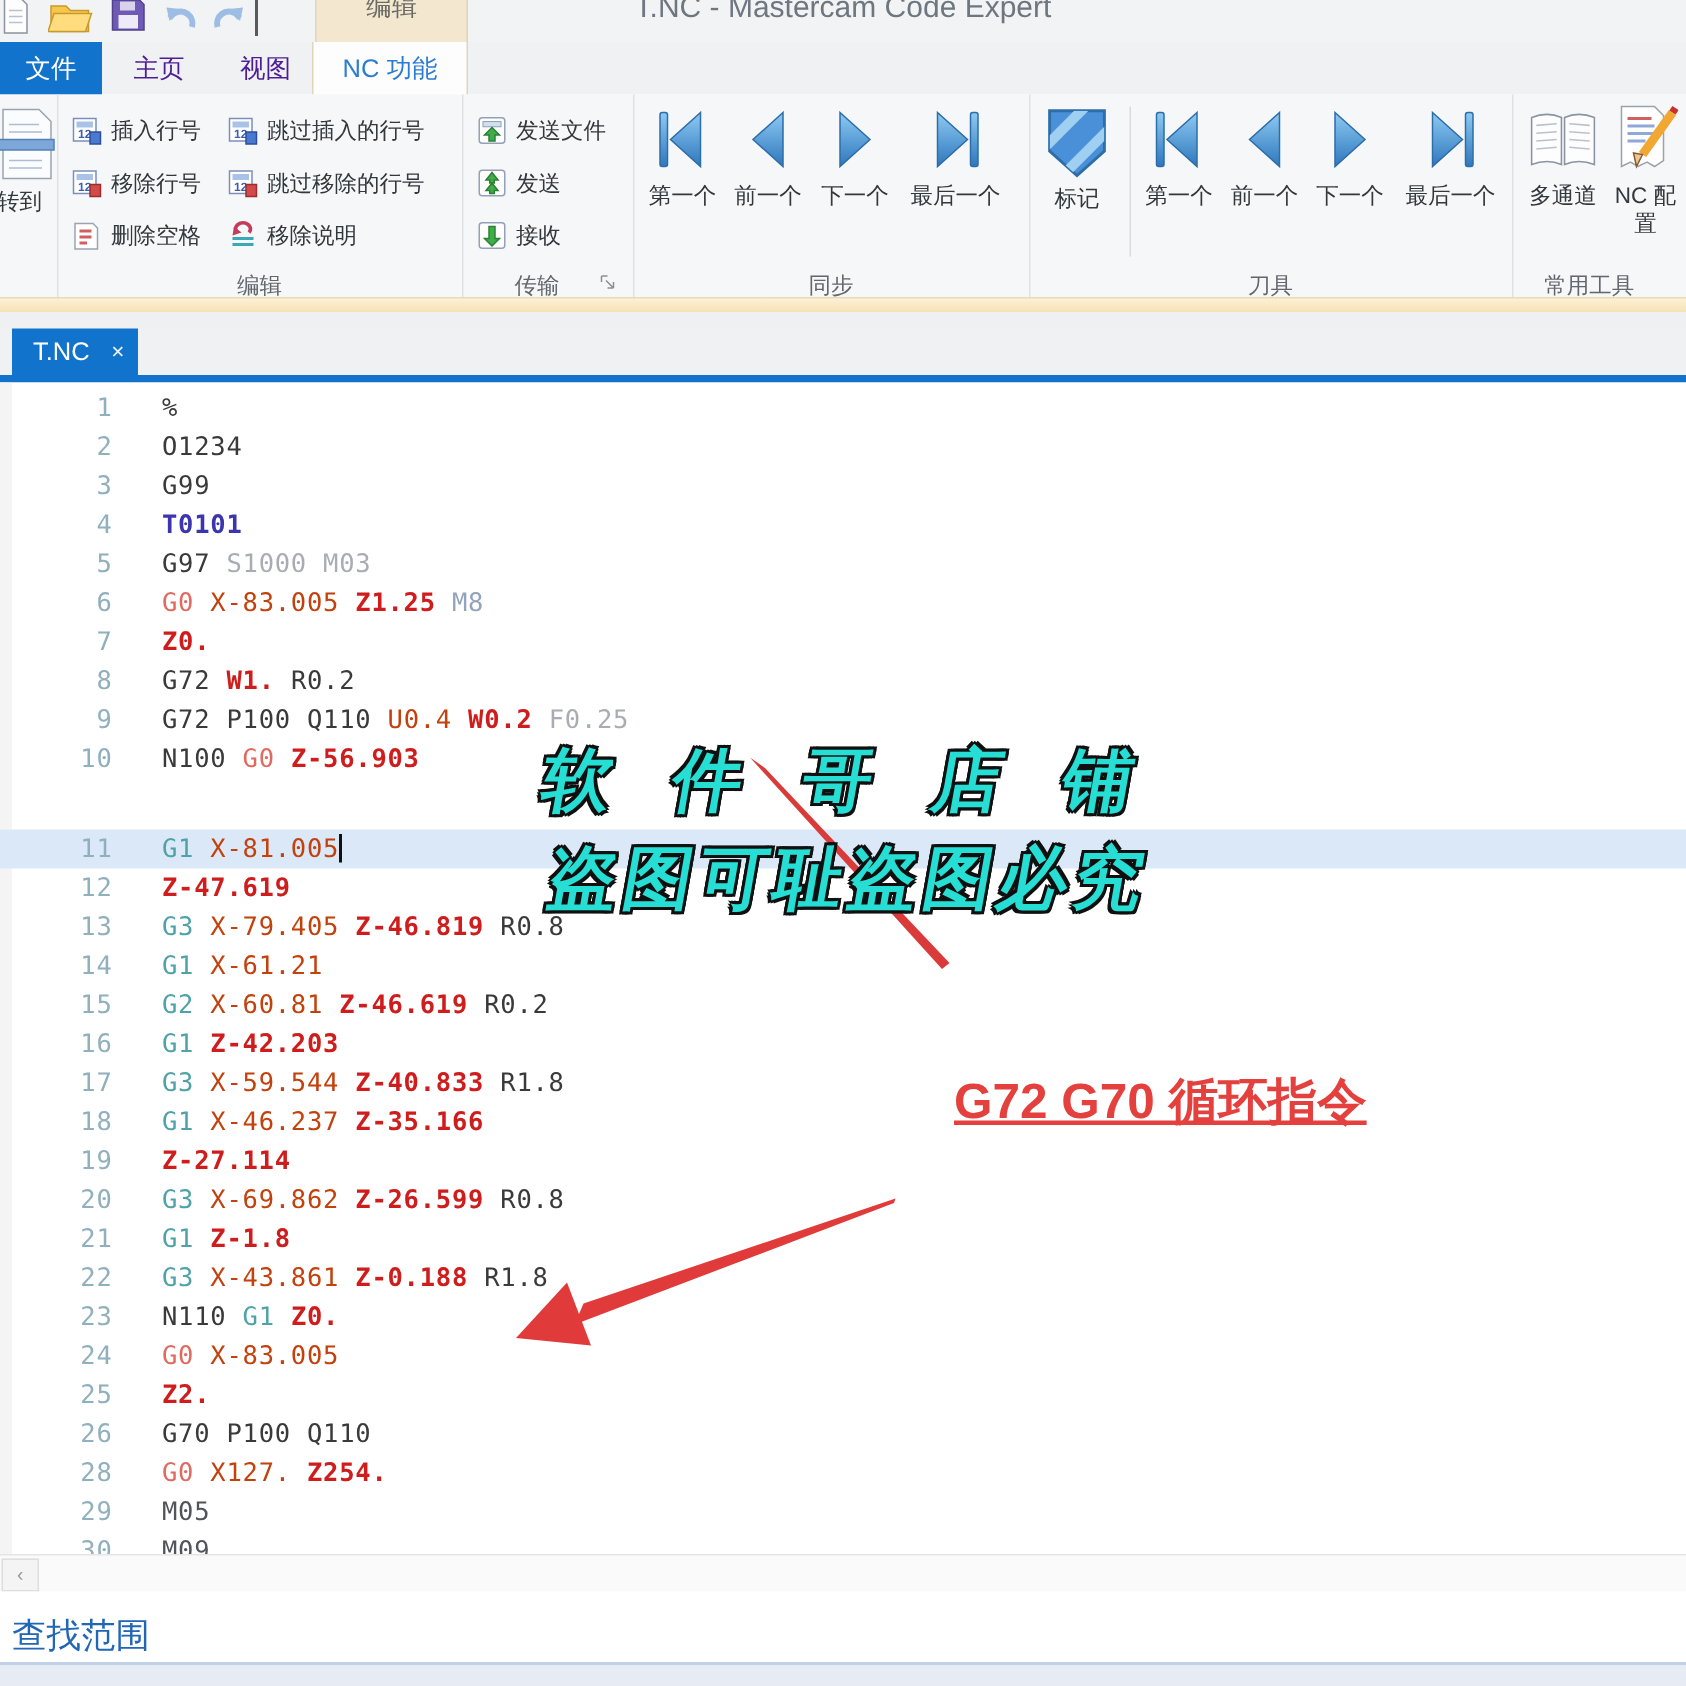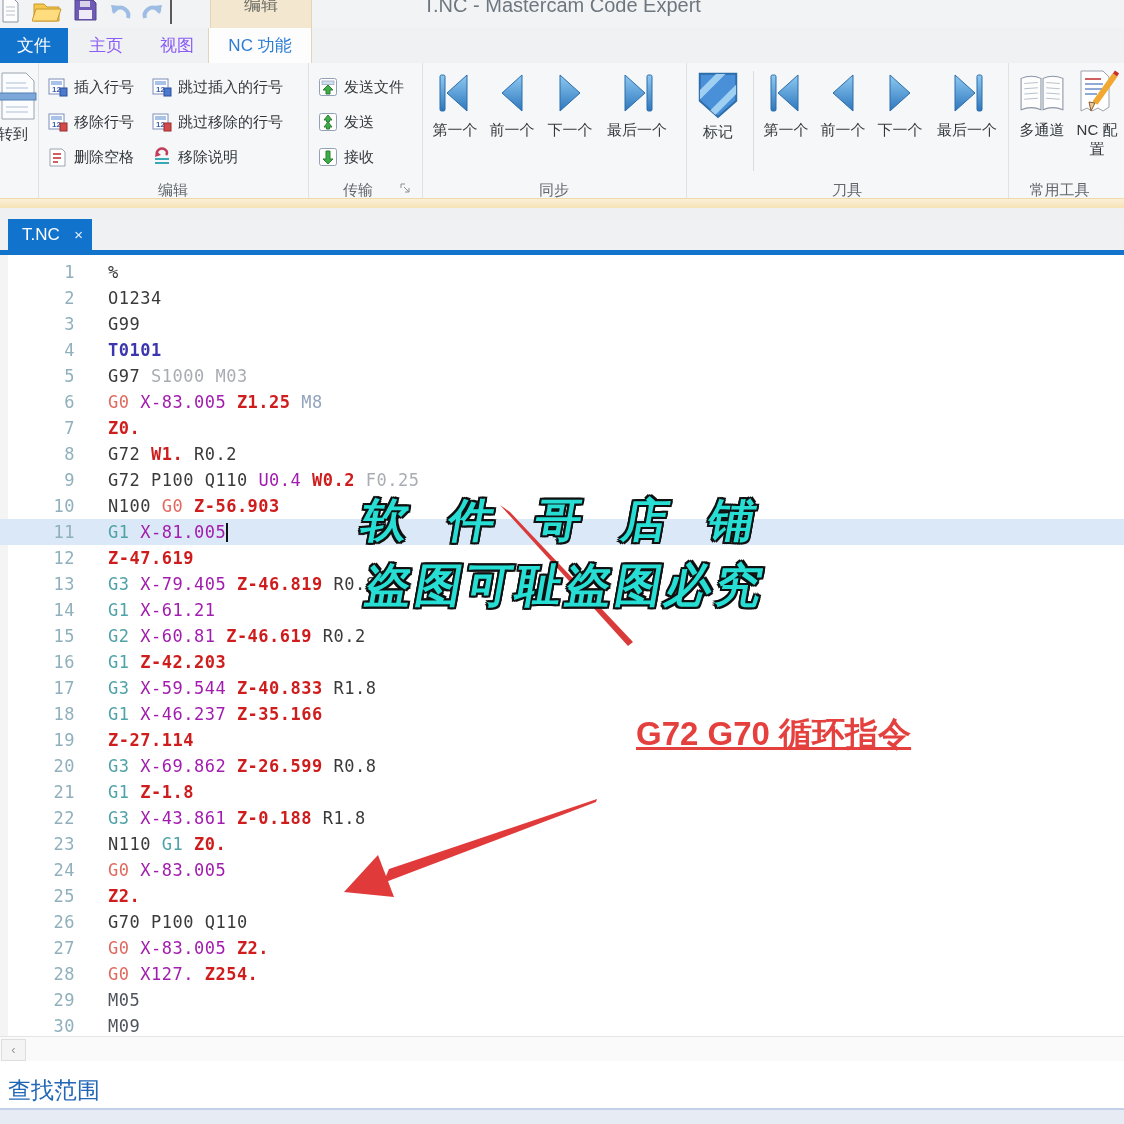--- a/index.html
+++ b/index.html
@@ -10,21 +10,21 @@
   
   .titlebar{position:absolute;left:0;top:0;width:1124px;height:28px;background:#f2f3f4;overflow:hidden;border-bottom:0;}
   .win-title{position:absolute;left:0;right:0;top:-6px;text-align:center;font-size:20px;color:#6e7780;}
   .qat-ico{position:absolute;top:-4px;}
   .qat-sep{position:absolute;left:170px;top:0px;width:2px;height:24px;background:#5a5a5a;}
   .ctx-hdr{position:absolute;left:210px;top:0;width:100px;height:28px;background:#f3e7cf;border-left:1px solid #e4d4b4;border-right:1px solid #e4d4b4;overflow:hidden;}
   .ctx-hdr span{position:absolute;left:0;right:0;top:-7px;text-align:center;font-size:17px;color:#6b6b66;}
 
   
   .tabrow{position:absolute;left:0;top:28px;width:1124px;height:35px;background:#f0f1f2;}
-  .tab{position:absolute;top:0;height:35px;line-height:35px;text-align:center;font-size:17px;color:#8b5cf6;cursor:default;}
+  .tab{position:absolute;top:0;height:35px;line-height:35px;text-align:center;font-size:17px;color:#4c1d95;cursor:default;}
   .tab-file{left:0;width:68px;background:#1273cd;color:#fff;}
   .tab-home{left:68px;width:76px;}
   .tab-view{left:144px;width:66px;}
   .tab-nc{left:208px;width:102px;background:#fdfdfd;color:#2b7cd3;border-left:1px solid #e0d6bd;border-right:1px solid #e0d6bd;}
 
   
   .ribbon{position:absolute;left:0;top:63px;width:1124px;height:145px;background:#f6f7f8;}
   .ribbon .strip{position:absolute;left:0;bottom:0;width:100%;height:9px;background:linear-gradient(#fbf0d8,#f6e2b4);border-top:1px solid #f0d9a8;}
   .rgroup{position:absolute;top:0;height:136px;border-right:1px solid #dfe1e4;}
   .rgroup .gname{position:absolute;left:0;right:0;top:118px;text-align:center;font-size:15px;color:#62676d;}
@@ -39,28 +39,28 @@
   .doctabs{position:absolute;left:0;top:218px;width:1124px;height:32px;background:#eff1f2;}
   .doctab{position:absolute;left:8px;top:1px;width:84px;height:31px;background:#1273cd;color:#fff;font-size:17px;line-height:31px;padding-left:14px;box-sizing:border-box;}
   .doctab .x{position:absolute;right:9px;top:0;font-size:15px;color:#eaf2fb;}
   .blue-underline{position:absolute;left:0;top:250px;width:1124px;height:5px;background:#1273cd;}
 
   
   .editor{position:absolute;left:0;top:255px;width:1124px;height:781px;background:#ffffff;overflow:hidden;
           font-family:"DejaVu Sans Mono","Liberation Mono",monospace;font-size:17px;letter-spacing:.5px;}
   .editor .margin{position:absolute;left:0;top:0;width:8px;height:100%;background:#f4f4f4;}
   .cl{position:relative;height:26px;line-height:26px;white-space:pre;}
-  .cl.cur{background:#dbe8f8;}
+  .cl.cur{background:#dbe8f8;margin-top:34px;}
   .ln{display:inline-block;width:75px;text-align:right;color:#8fb0bc;vertical-align:top;}
   .ct{display:inline-block;padding-left:33px;vertical-align:top;}
   .caret{display:inline-block;width:2px;height:19px;background:#111;vertical-align:-4px;}
   .tk-d{color:#3a3a3a}
   .tk-r{color:#e06a60}
   .tk-t{color:#4fa3a8}
-  .tk-x{color:#a21caf}
+  .tk-x{color:#c2410c}
   .tk-z{color:#cf1d1d;font-weight:bold}
   .tk-v{color:#3b35ae;font-weight:bold}
   .tk-g{color:#a9adb3}
   .tk-u{color:#93a3bd}
   .tk-m{color:#50555c}
 
   
   .arrows{position:absolute;left:0;top:0;width:1124px;height:1124px;pointer-events:none;z-index:5;}
   .watermark{position:absolute;z-index:6;font-weight:bold;color:#26ded4;white-space:nowrap;pointer-events:none;
     text-shadow:-2px 0 #101010,2px 0 #101010,0 -2px #101010,0 2px #101010,-2px -2px #101010,2px 2px #101010,-2px 2px #101010,2px -2px #101010;
@@ -376,21 +376,20 @@
         <div class="cl"><span class="ln">17</span><span class="ct"><span class="tk-t">G3</span> <span class="tk-x">X-59.544</span> <span class="tk-z">Z-40.833</span> <span class="tk-d">R1.8</span></span></div>
         <div class="cl"><span class="ln">18</span><span class="ct"><span class="tk-t">G1</span> <span class="tk-x">X-46.237</span> <span class="tk-z">Z-35.166</span></span></div>
         <div class="cl"><span class="ln">19</span><span class="ct"><span class="tk-z">Z-27.114</span></span></div>
         <div class="cl"><span class="ln">20</span><span class="ct"><span class="tk-t">G3</span> <span class="tk-x">X-69.862</span> <span class="tk-z">Z-26.599</span> <span class="tk-d">R0.8</span></span></div>
         <div class="cl"><span class="ln">21</span><span class="ct"><span class="tk-t">G1</span> <span class="tk-z">Z-1.8</span></span></div>
         <div class="cl"><span class="ln">22</span><span class="ct"><span class="tk-t">G3</span> <span class="tk-x">X-43.861</span> <span class="tk-z">Z-0.188</span> <span class="tk-d">R1.8</span></span></div>
         <div class="cl"><span class="ln">23</span><span class="ct"><span class="tk-d">N110</span> <span class="tk-t">G1</span> <span class="tk-z">Z0.</span></span></div>
         <div class="cl"><span class="ln">24</span><span class="ct"><span class="tk-r">G0</span> <span class="tk-x">X-83.005</span></span></div>
         <div class="cl"><span class="ln">25</span><span class="ct"><span class="tk-z">Z2.</span></span></div>
         <div class="cl"><span class="ln">26</span><span class="ct"><span class="tk-d">G70</span> <span class="tk-d">P100</span> <span class="tk-d">Q110</span></span></div>
-        <div class="cl"><span class="ln">27</span><span class="ct"><span class="tk-r">G0</span> <span class="tk-x">X-83.005</span> <span class="tk-z">Z2.</span></span></div>
         <div class="cl"><span class="ln">28</span><span class="ct"><span class="tk-r">G0</span> <span class="tk-x">X127.</span> <span class="tk-z">Z254.</span></span></div>
         <div class="cl"><span class="ln">29</span><span class="ct"><span class="tk-m">M05</span></span></div>
         <div class="cl"><span class="ln">30</span><span class="ct"><span class="tk-m">M09</span></span></div>
       </div>
   </div>
 
   <svg class="arrows" viewBox="0 0 1124 1124">
     <polygon points="500,505 510,512 633,642 628,646" fill="#d93a3a"></polygon>
     <polygon points="597,799 389,869 383,883 596,802" fill="#e03a3a"></polygon>
     <polygon points="344,892 378,855 394,897" fill="#e03a3a"></polygon>

